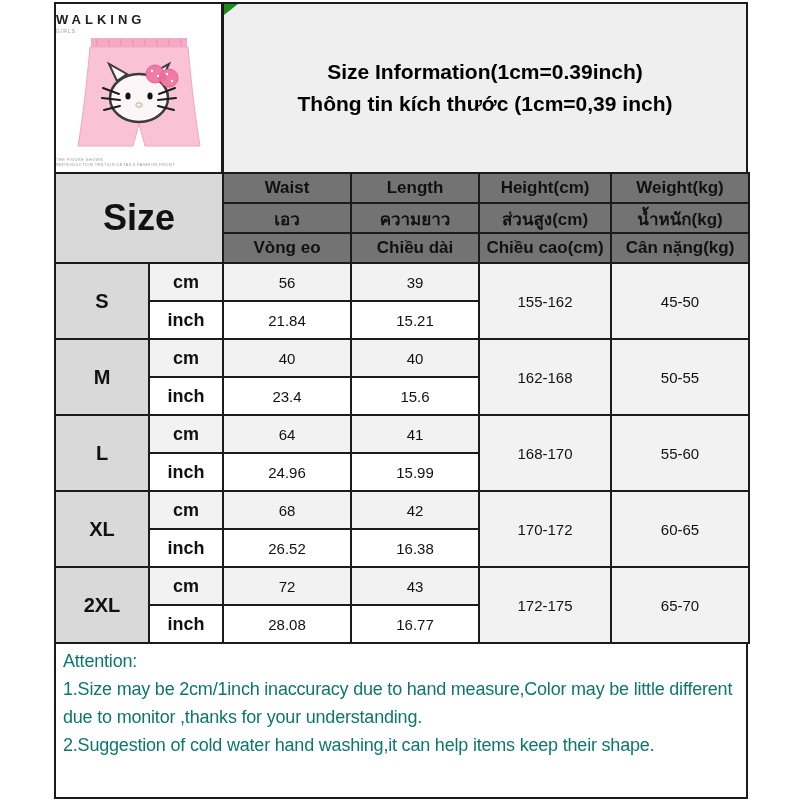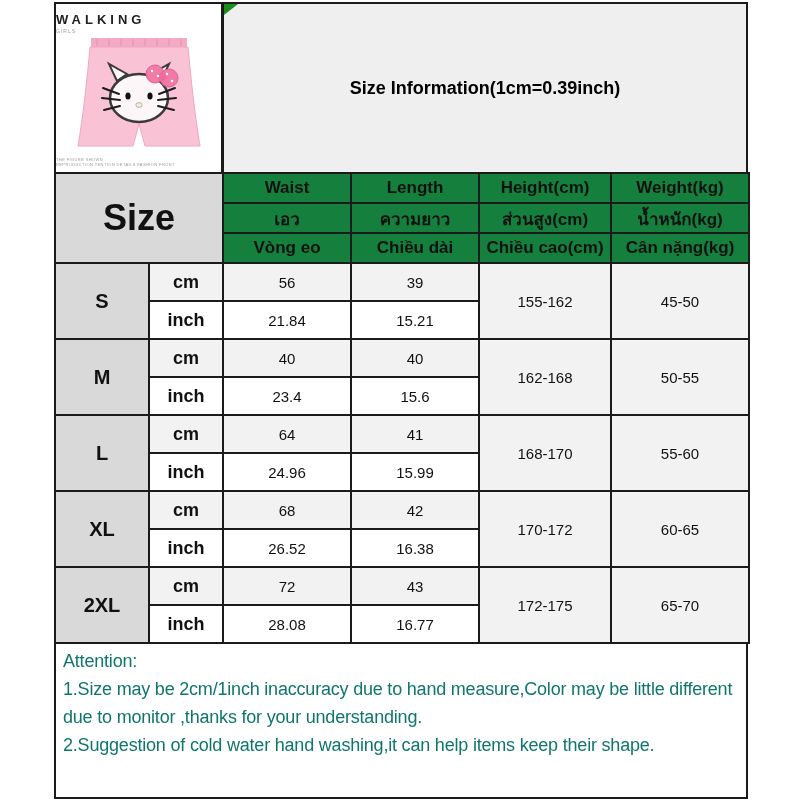--- a/index.html
+++ b/index.html
@@ -12,29 +12,29 @@
   .product-cell { width:168px; background:#ffffff; position:relative; text-align:left;
                   border-right:3px solid #1b1b1b; padding-top:8px; }
   .brand { font-size:13px; font-weight:bold; letter-spacing:4px; color:#222; }
   .brand-sub { font-size:5px; color:#999; letter-spacing:1px; margin-top:1px; }
   .photo-svg { display:block; margin:2px auto 0 auto; }
   .photo-captions { position:absolute; bottom:5px; left:0; right:0; }
   .cap-line { font-size:4px; color:#9a9a9a; line-height:5px; letter-spacing:.4px; }
 
   .title-cell { flex:1; background:#efefef; position:relative; display:flex;
                 flex-direction:column; justify-content:center; text-align:center; gap:8px; }
-  .title-line { font-weight:bold; font-size:18px; color:#000; }
+  .title-line { font-weight:bold; font-size:21px; color:#000; }
   .corner-triangle { position:absolute; top:0; left:0; width:0; height:0;
                      border-top:11px solid #1d8c1d; border-right:14px solid transparent; }
 
   
   table.size-table { border-collapse:collapse; width:694px; table-layout:fixed; }
   .size-table td { border:2px solid #1b1b1b; text-align:center; vertical-align:middle;
                    padding:0; overflow:hidden; white-space:nowrap; }
-  .hdr  { background:#15803d; font-weight:bold; font-size:17px; height:30px; }
+  .hdr  { background:#737373; font-weight:bold; font-size:17px; height:30px; }
   .size-big { background:#d9d9d9; font-weight:bold; font-size:36px; }
   .size-letter { background:#d9d9d9; font-weight:bold; font-size:20px; }
   .unit { font-weight:bold; font-size:18px; }
   .val  { font-size:15px; }
   .shade { background:#f2f2f2; }
   .row-cm td, .row-inch td { height:38px; }
 
   
   .attention { border:2px solid #1b1b1b; border-top:none; height:155px;
                padding:3px 7px; background:#fff; }
@@ -91,20 +91,21 @@
       </svg>
       <div class="photo-captions">
         <div class="cap-line">THE FIGURE SHOWN</div>
         <div class="cap-line">REPRODUCTION TENTION DETAILS FASHION FRONT</div>
       </div>
     </div>
 
     <div class="title-cell">
       <span class="corner-triangle"></span>
       <div class="title-line">Size Information(1cm=0.39inch)</div>
+      <div class="title-line">Thông tin kích thước (1cm=0,39 inch)</div>
     </div>
   </div>
 
   <table class="size-table">
     <colgroup>
       <col style="width:94px">
         <col style="width:74px">
         <col style="width:128px">
       <col style="width:128px">
         <col style="width:132px">

